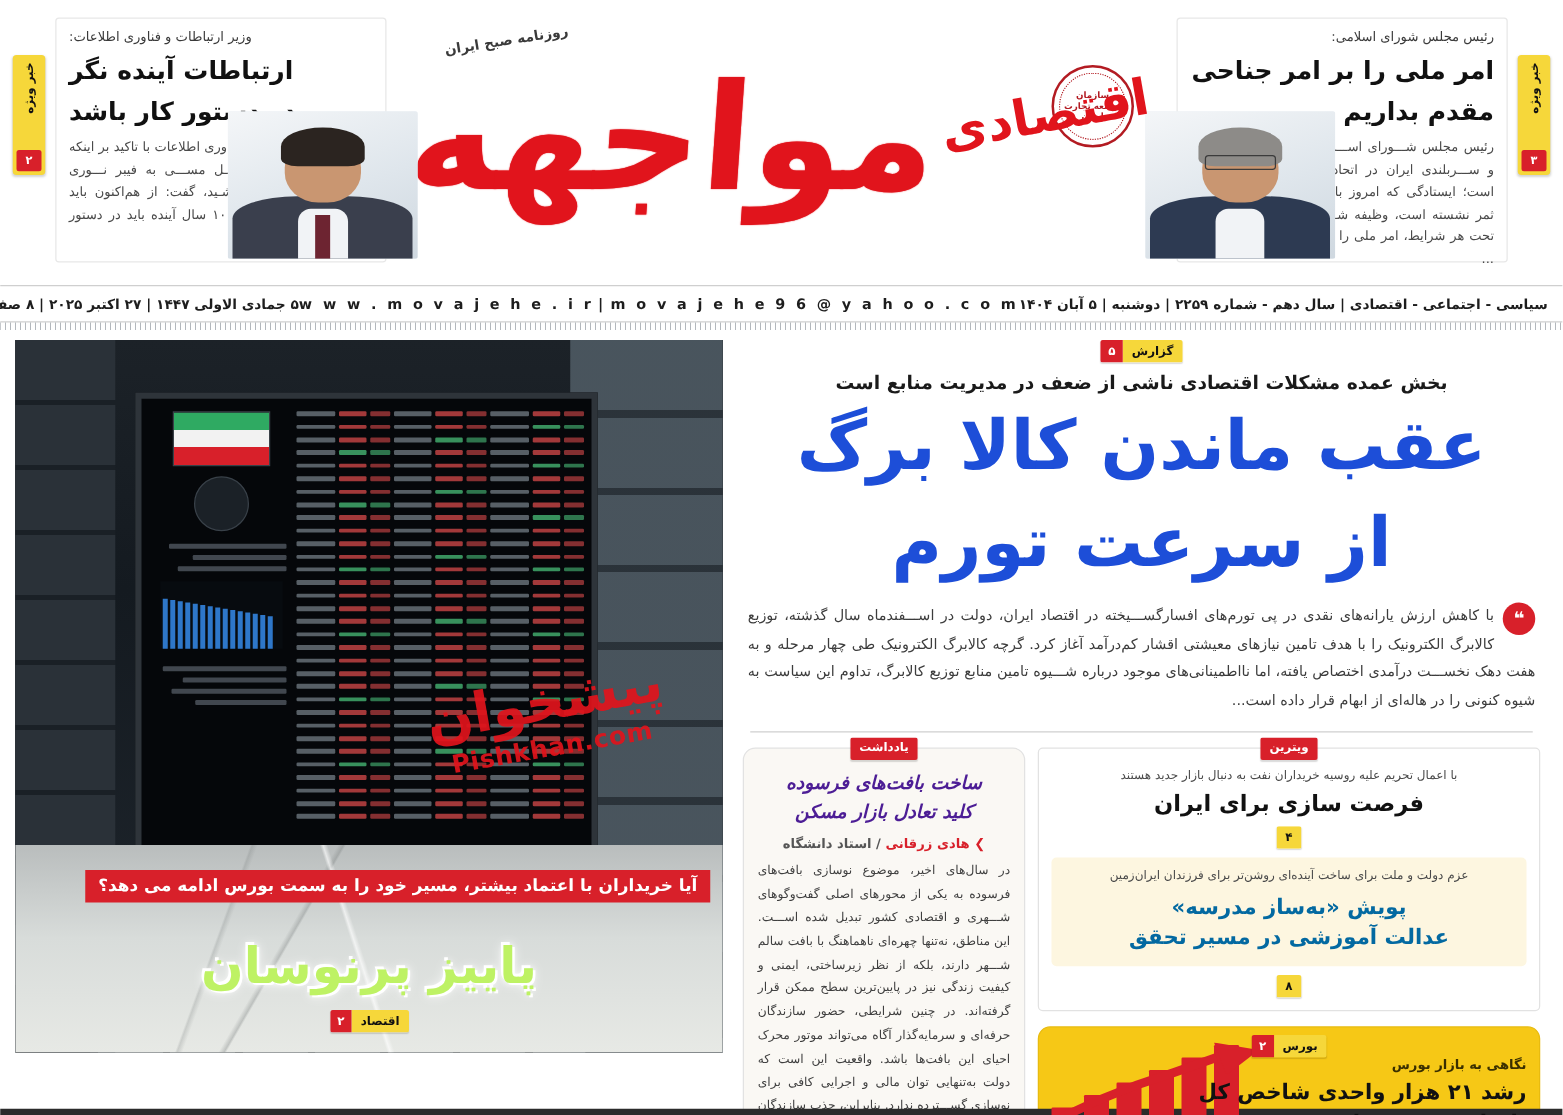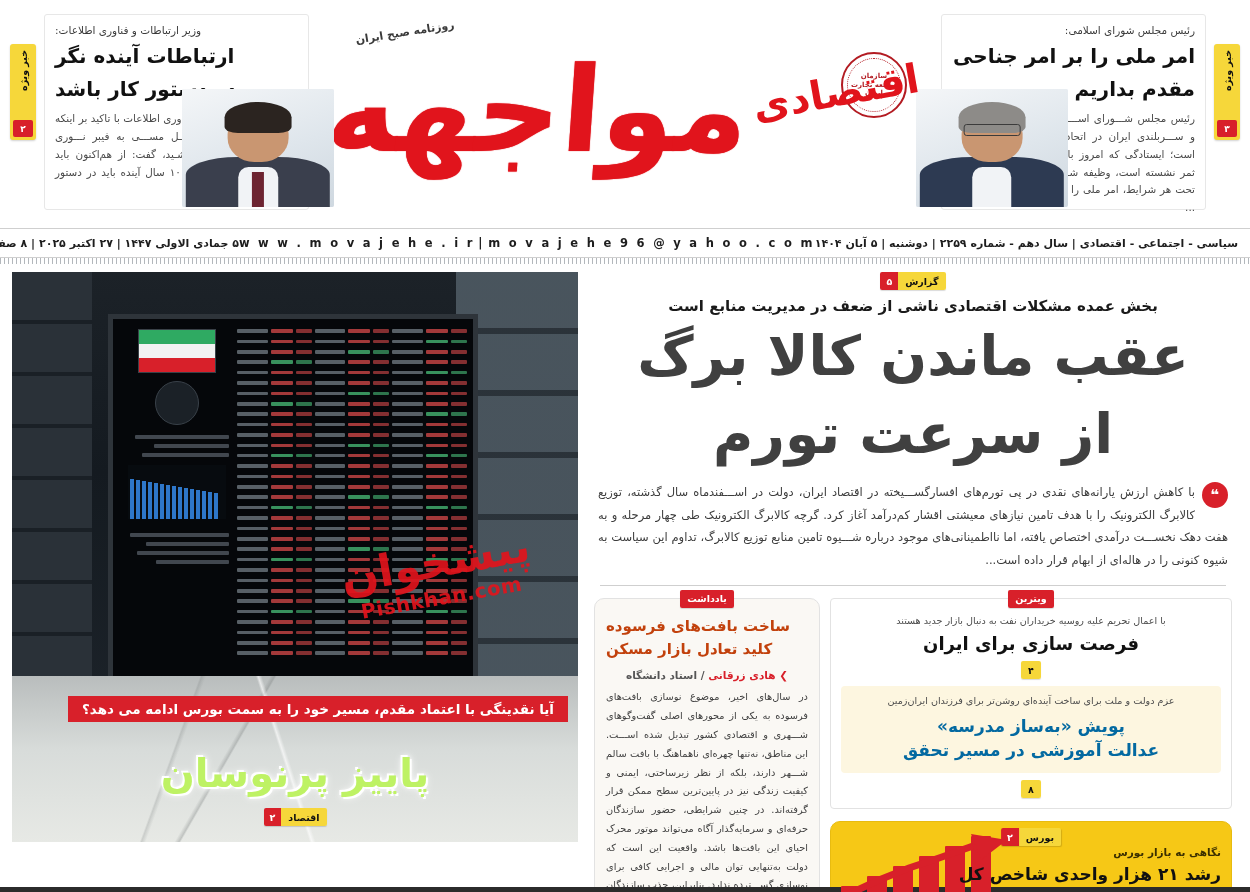--- a/index.html
+++ b/index.html
@@ -202,21 +202,21 @@
   .photo-pill{position:absolute;left:0;right:0;bottom:16px;display:flex;justify-content:center;}
 
   
   .lead{padding:0 6px;}
   .lead-pillrow{display:flex;justify-content:center;margin-bottom:7px;}
   .lead-kicker{
     text-align:center;font-size:15px;font-weight:bold;color:#1a1a1a;margin-bottom:10px;
     letter-spacing:-.3px;
   }
   .lead-title{
-    text-align:center;font-size:55px;font-weight:bold;color:#404040;line-height:1.13;
+    text-align:center;font-size:55px;font-weight:bold;color:#1d4ed8;line-height:1.13;
     letter-spacing:-2px;margin-bottom:16px;
   }
   .lead-body{
     font-size:11.5px;color:#3c3c3c;line-height:1.95;text-align:justify;padding:0 4px;
   }
   .lead-rule{border-top:1px solid #cfcfcf;margin:14px 6px 12px 6px;}
 
   
   .lower{display:flex;gap:10px;padding:0 6px;}
   .lower-mid{flex:1;}
@@ -245,21 +245,21 @@
   .bourse-chart{position:absolute;left:8px;bottom:12px;width:190px;height:74px;z-index:1;}
   .bc-bar{position:absolute;bottom:0;width:20px;background:#d8202a;border-radius:1px;}
   .bc-arrow{position:absolute;left:6px;bottom:6px;width:176px;height:66px;}
 
   
   .note{
     border:1px solid #e2e2e2;border-radius:10px;background:#faf8f4;padding:10px 11px 12px 11px;
     position:relative;box-sizing:border-box;
   }
   .note-pillrow{display:flex;justify-content:center;margin-top:-19px;margin-bottom:7px;}
-  .note-title{font-size:15px;font-weight:bold;color:#c2410c;text-align:left;line-height:1.55;letter-spacing:-.3px;}
+  .note-title{font-size:15px;font-weight:bold;color:#4c1d95;text-align:center;line-height:1.55;letter-spacing:-.3px;font-style:italic;}
   .note-author{font-size:10.5px;font-weight:bold;color:#d8202a;text-align:center;margin:8px 0 7px 0;}
   .note-author .slash{color:#555;}
   .note-body{font-size:9.8px;color:#3f3f3f;line-height:1.92;text-align:justify;}
 
   .bottomline{position:absolute;left:0;right:0;bottom:0;height:5px;background:#2b2b2b;}
 </style>
 </head>
 <body>
 
 <div class="page">
@@ -976,21 +976,21 @@
         <div class="ph-lobby"></div>
         <div class="ph-dark"></div>
         <div class="ph-logo-circ"></div>
         <div class="ph-floor"></div>
 
         <div class="watermark">
           <div class="wm-fa">پیشخوان</div>
           <div class="wm-en">Pishkhan.com</div>
         </div>
 
-        <div class="photo-redbar">آیا نقدینگی با اعتماد مقدم، مسیر خود را به سمت بورس ادامه می دهد؟</div>
+        <div class="photo-redbar">آیا خریداران با اعتماد بیشتر، مسیر خود را به سمت بورس ادامه می دهد؟</div>
         <div class="photo-title">پاییز پرنوسان</div>
         <div class="photo-pill">
           <span class="pill">
             <span class="lbl">اقتصاد</span>
             <span class="num">۲</span>
           </span>
         </div>
       </div>
     </div>
 

